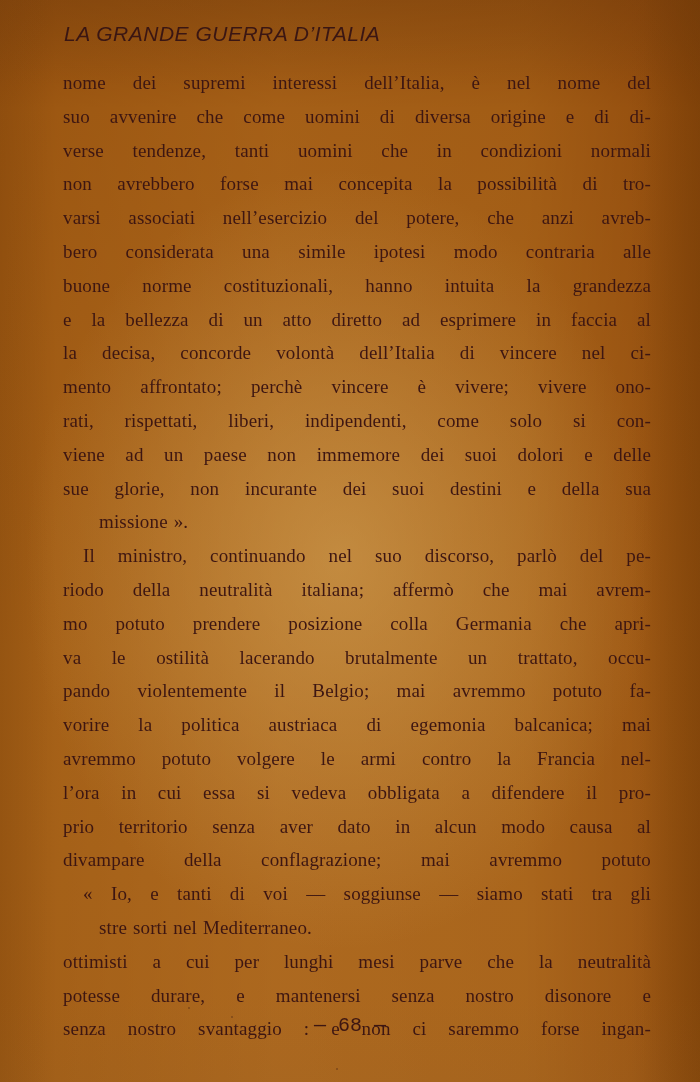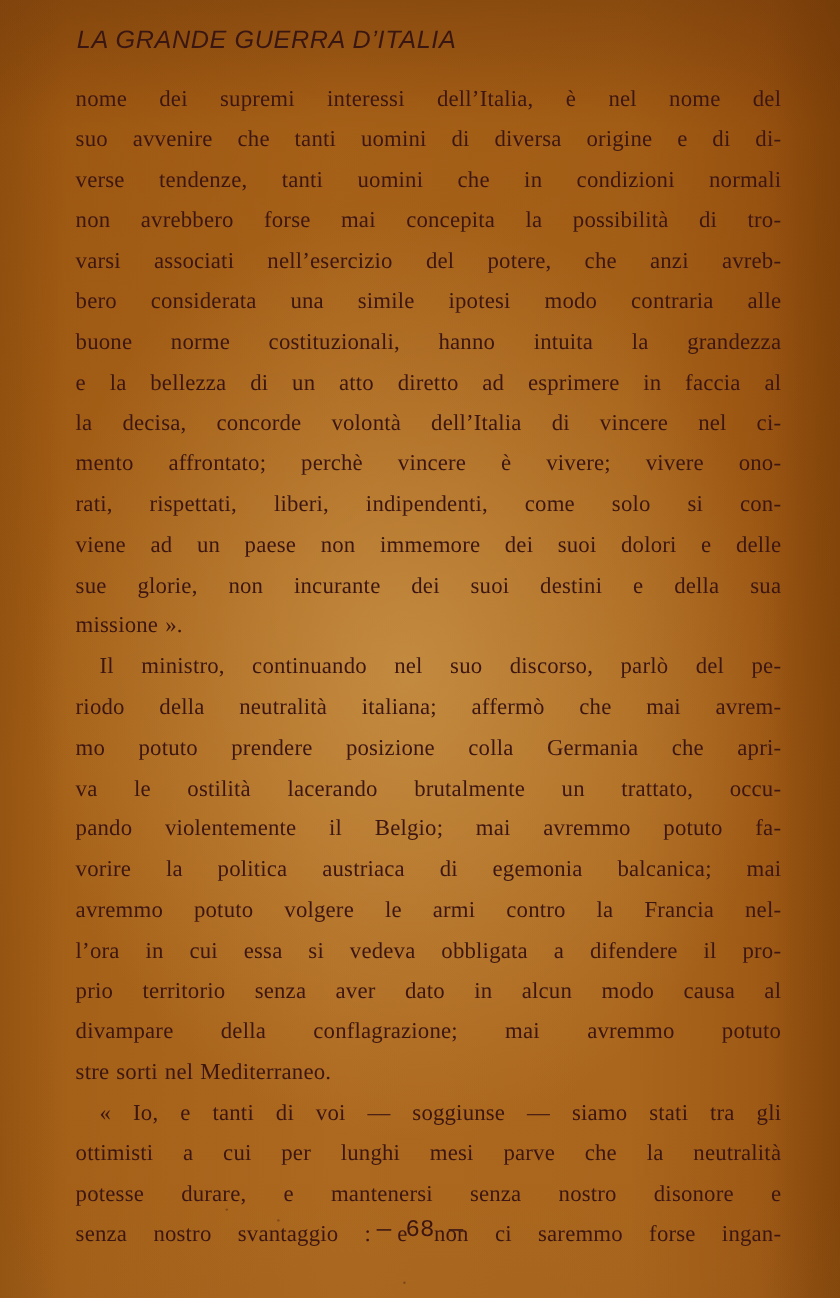--- a/index.html
+++ b/index.html
@@ -51,20 +51,21 @@
     white-space: nowrap;
     text-align: justify;
     text-align-last: justify;
     color: #3d1612;
     font-family: "Liberation Serif", "DejaVu Serif", serif;
     letter-spacing: 0.15px;
     word-spacing: 1px;
   }
   .line.last {
     text-align-last: left;
+    margin-left: 36px;
   }
   .line.indent {
     padding-left: 20px;
   }
   .page-number {
     position: absolute;
     left: 0;
     width: 700px;
     top: 1014px;
     text-align: center;
@@ -82,21 +83,21 @@
   }
 </style>
 </head>
 <body>
 
 <div class="page">
   <div class="running-head">LA GRANDE GUERRA D’ITALIA</div>
 
   <div class="body-text">
     <div class="line">nome dei supremi interessi dell’Italia, è nel nome del</div>
-    <div class="line">suo avvenire che tanti uomini di diversa origine e di di-</div>
+    <div class="line">suo avvenire che come uomini di diversa origine e di di-</div>
     <div class="line">verse tendenze, tanti uomini che in condizioni normali</div>
     <div class="line">non avrebbero forse mai concepita la possibilità di tro-</div>
     <div class="line">varsi associati nell’esercizio del potere, che anzi avreb-</div>
     <div class="line">bero considerata una simile ipotesi modo contraria alle</div>
     <div class="line">buone norme costituzionali, hanno intuita la grandezza</div>
     <div class="line">e la bellezza di un atto diretto ad esprimere in faccia al</div>
     <div class="line">la decisa, concorde volontà dell’Italia di vincere nel ci-</div>
     <div class="line">mento affrontato; perchè vincere è vivere; vivere ono-</div>
     <div class="line">rati, rispettati, liberi, indipendenti, come solo si con-</div>
     <div class="line">viene ad un paese non immemore dei suoi dolori e delle</div>
@@ -105,22 +106,22 @@
     <div class="line indent">Il ministro, continuando nel suo discorso, parlò del pe-</div>
     <div class="line">riodo della neutralità italiana; affermò che mai avrem-</div>
     <div class="line">mo potuto prendere posizione colla Germania che apri-</div>
     <div class="line">va le ostilità lacerando brutalmente un trattato, occu-</div>
     <div class="line">pando violentemente il Belgio; mai avremmo potuto fa-</div>
     <div class="line">vorire la politica austriaca di egemonia balcanica; mai</div>
     <div class="line">avremmo potuto volgere le armi contro la Francia nel-</div>
     <div class="line">l’ora in cui essa si vedeva obbligata a difendere il pro-</div>
     <div class="line">prio territorio senza aver dato in alcun modo causa al</div>
     <div class="line">divampare della conflagrazione; mai avremmo potuto</div>
+    <div class="line indent">« Io, e tanti di voi — soggiunse — siamo stati tra gli</div>
     <div class="line last">stre sorti nel Mediterraneo.</div>
-    <div class="line indent">« Io, e tanti di voi — soggiunse — siamo stati tra gli</div>
     <div class="line">ottimisti a cui per lunghi mesi parve che la neutralità</div>
     <div class="line">potesse durare, e mantenersi senza nostro disonore e</div>
     <div class="line">senza nostro svantaggio : e non ci saremmo forse ingan-</div>
 
   </div>
 
   <div class="page-number">— 68 —</div>
 
   <span class="speck" style="left:78px;top:993px;"></span>
   <span class="speck" style="left:188px;top:1007px;"></span>

